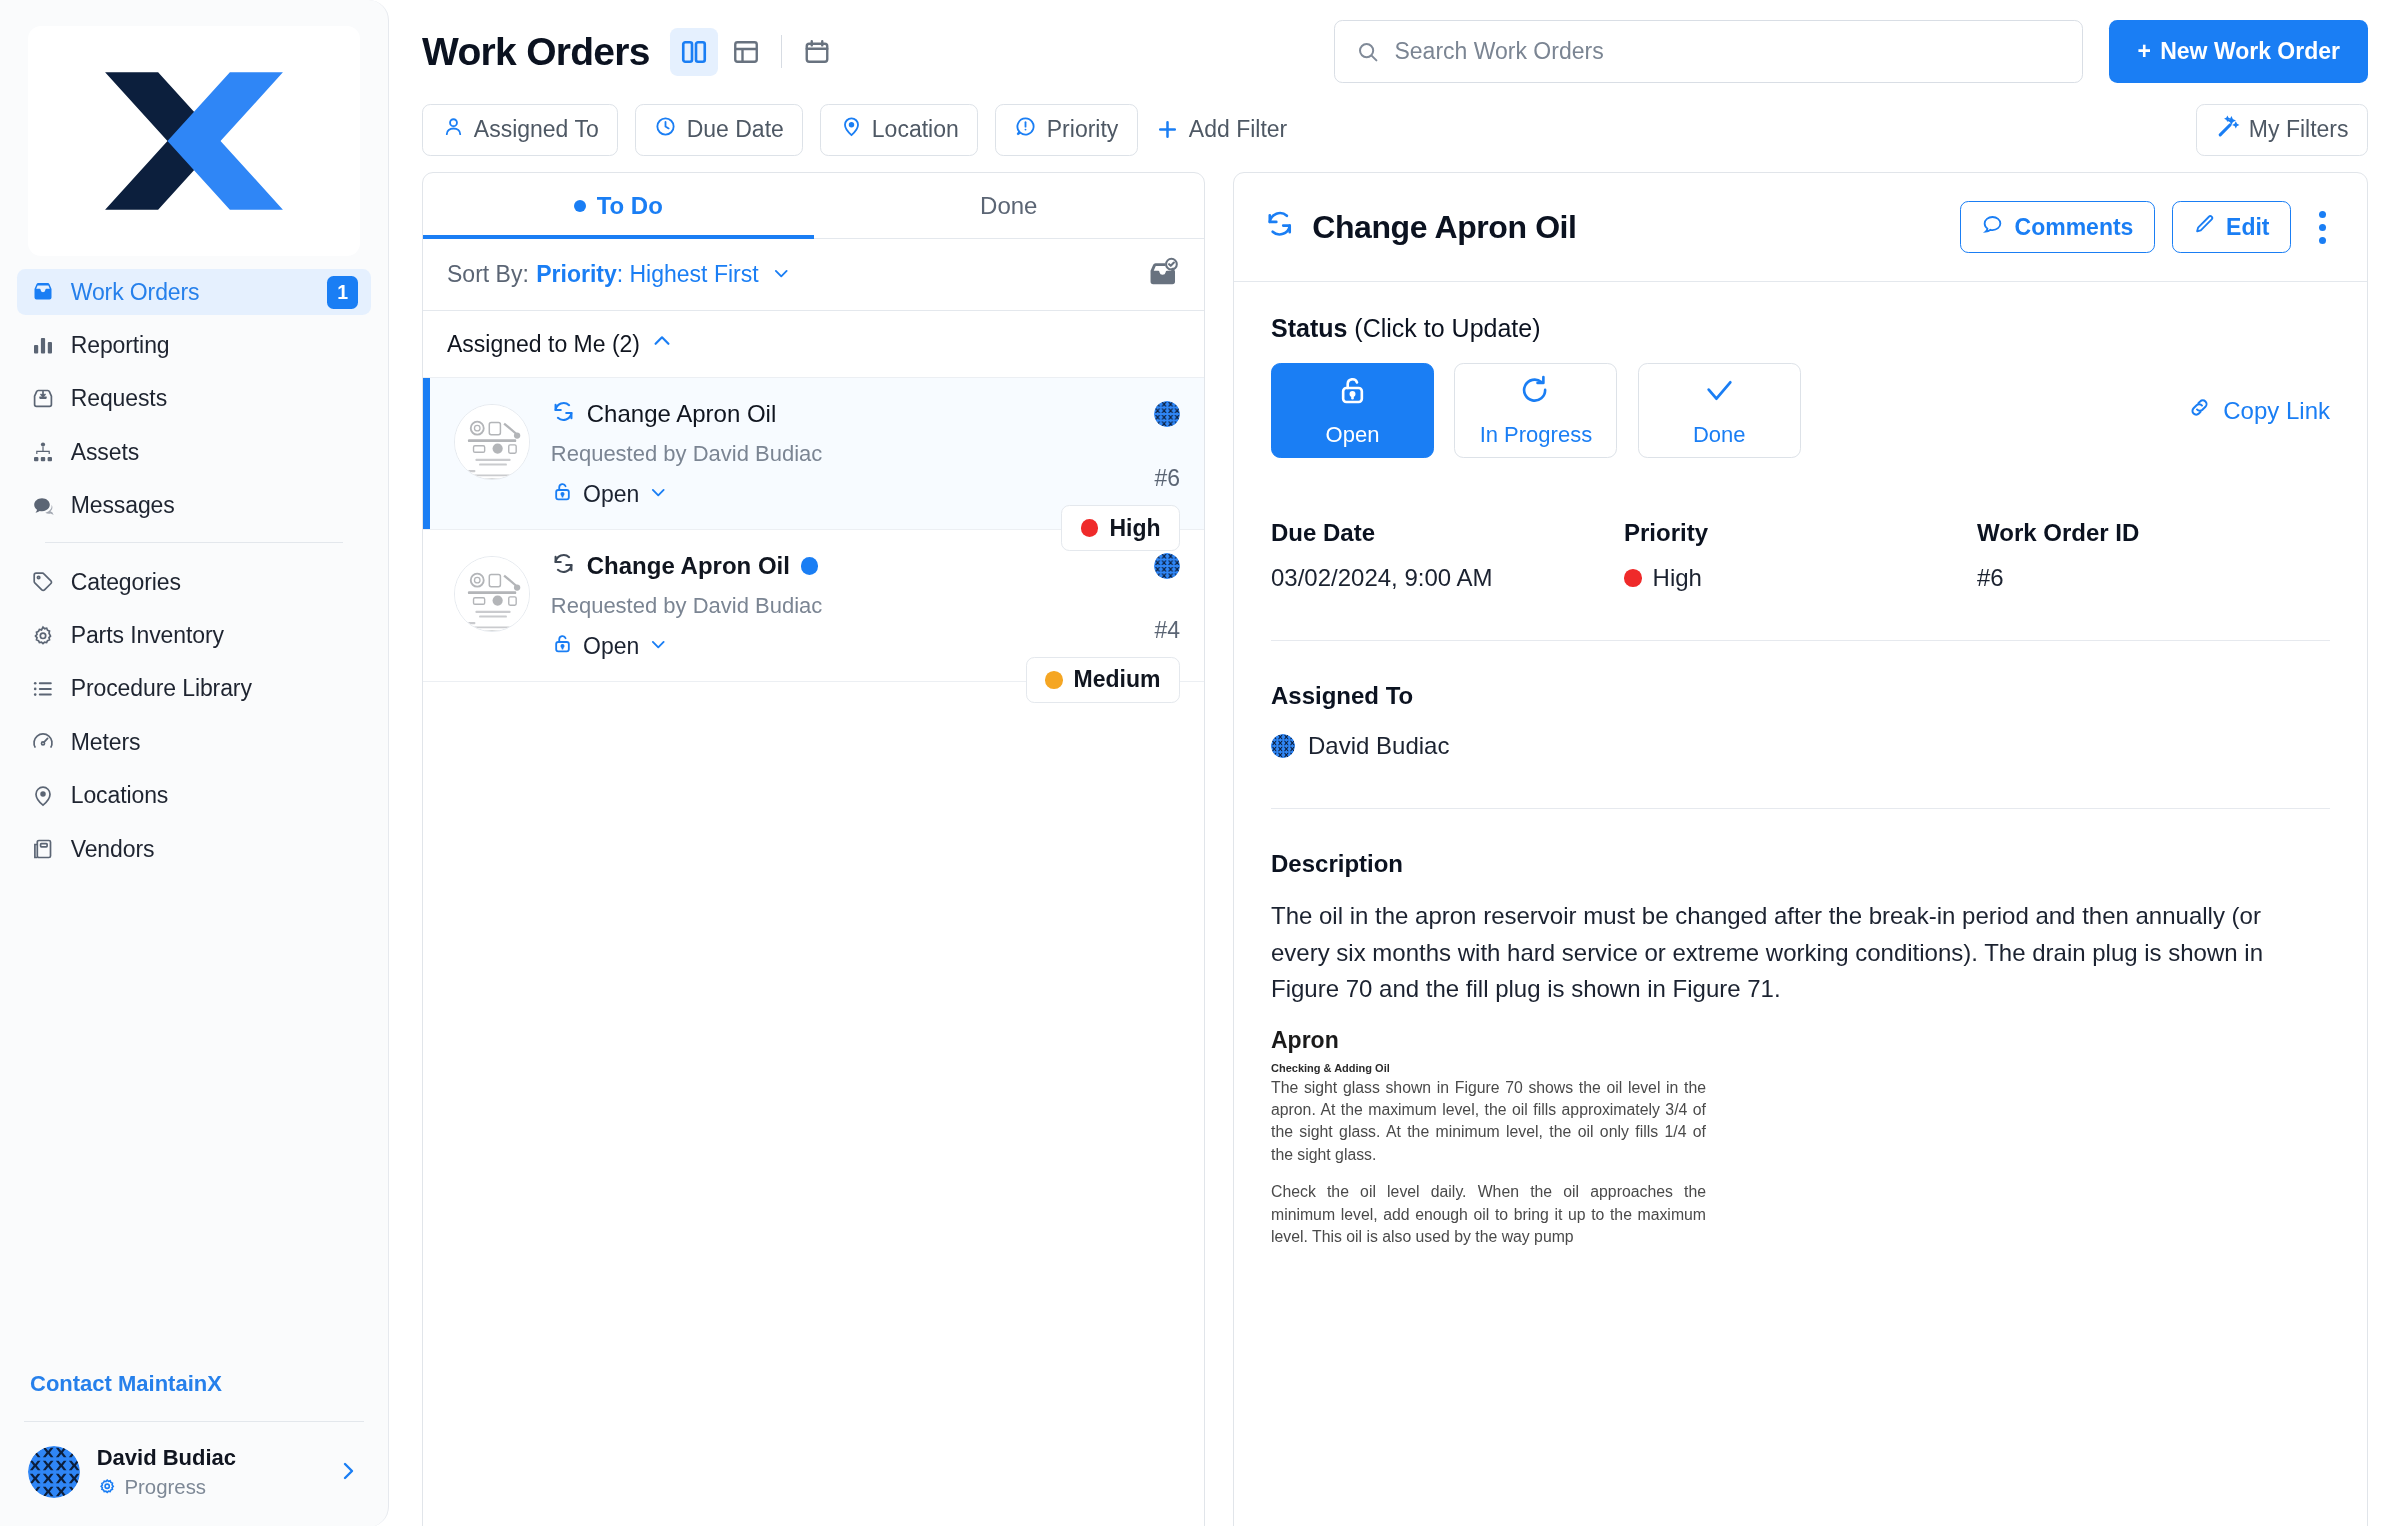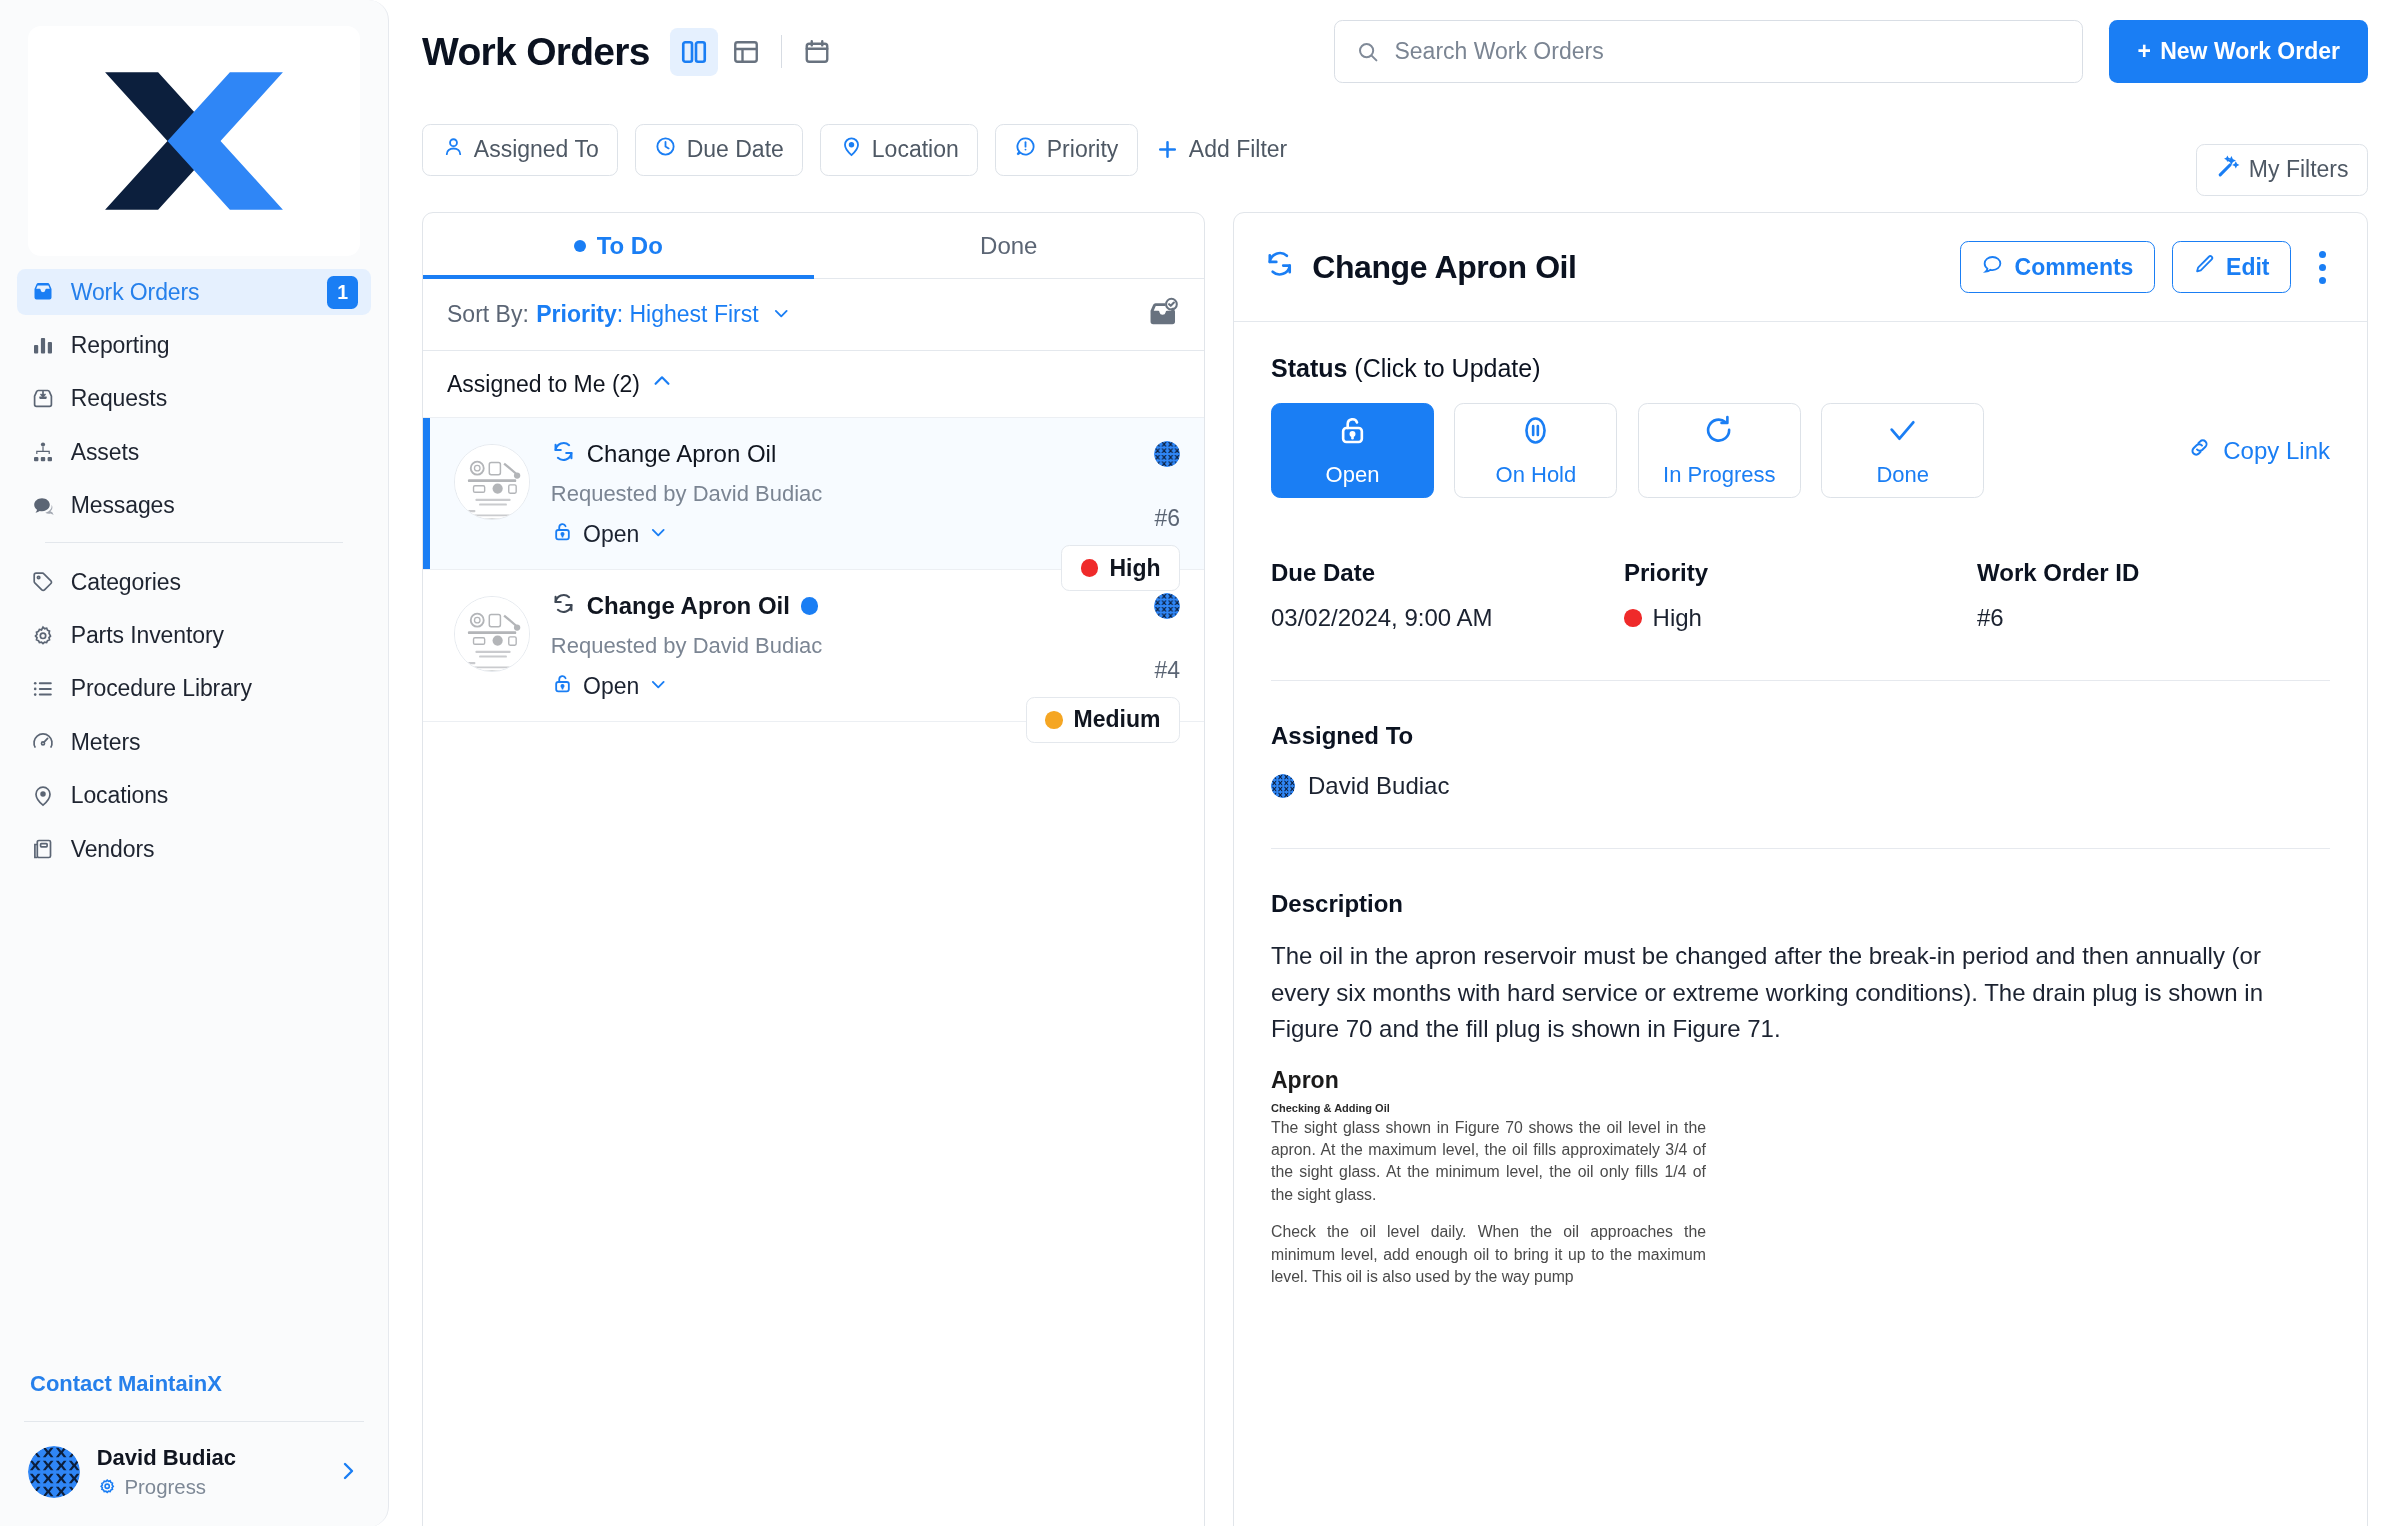--- a/index.html
+++ b/index.html
@@ -133,21 +133,21 @@
     font-family: "Liberation Sans", sans-serif;
     white-space: nowrap;
   }
   .addfilter {
     display: flex; align-items: center; gap: 9.3px;
     font-size: 23px; color: #4e5864; cursor: pointer;
     background: none; border: none;
     font-family: "Liberation Sans", sans-serif;
     white-space: nowrap;
   }
-  .myfilters { margin-left: auto; margin-top: 40px; }
+  .myfilters { margin-left: auto; }
 
   .content { flex: 1; display: flex; padding: 0 33px 0 33px; gap: 28px; min-height: 0; }
 
   
   .list-panel {
     width: 783px; flex: 0 0 783px;
     border: 0.9px solid #e1e5ea;
     border-radius: 11px 11px 0 0;
     background: #fff;
     display: flex; flex-direction: column;
@@ -827,29 +827,20 @@
                     <rect x="5.6" y="10.3" width="12.8" height="9.6" rx="2.2"></rect>
                     <path d="M8.7 10.3V7.5a3.3 3.3 0 0 1 6.4-1" stroke-linecap="round"></path>
                     <circle cx="12" cy="14.4" r="1.15" fill="#fff"></circle>
                     <path d="M12 15.4v1.9" stroke-linecap="round"></path>
                   </svg>
               </span>
               <span>Open</span>
             </button>
             <button class="status-btn">
               <span>
-                <svg width="35" height="35" viewBox="0 0 24 24" fill="none" stroke="#1a7ef4" stroke-width="1.8">
-                    <ellipse cx="12" cy="12" rx="6.2" ry="8.2"></ellipse>
-                    <path d="M10.4 9v6M13.6 9v6" stroke-linecap="round"></path>
-                  </svg>
-              </span>
-              <span>On Hold</span>
-            </button>
-            <button class="status-btn">
-              <span>
                 <svg width="35" height="35" viewBox="0 0 24 24" fill="none" stroke="#1a7ef4" stroke-width="1.8" stroke-linecap="round" stroke-linejoin="round">
                     <path d="M18.6 11.6a7.2 7.2 0 1 1-2.6-5.4"></path>
                     <path d="M17.4 2.8v4h-4"></path>
                   </svg>
               </span>
               <span>In Progress</span>
             </button>
             <button class="status-btn">
               <span>
                 <svg width="35" height="35" viewBox="0 0 24 24" fill="none" stroke="#1a7ef4" stroke-width="1.9" stroke-linecap="round" stroke-linejoin="round">

